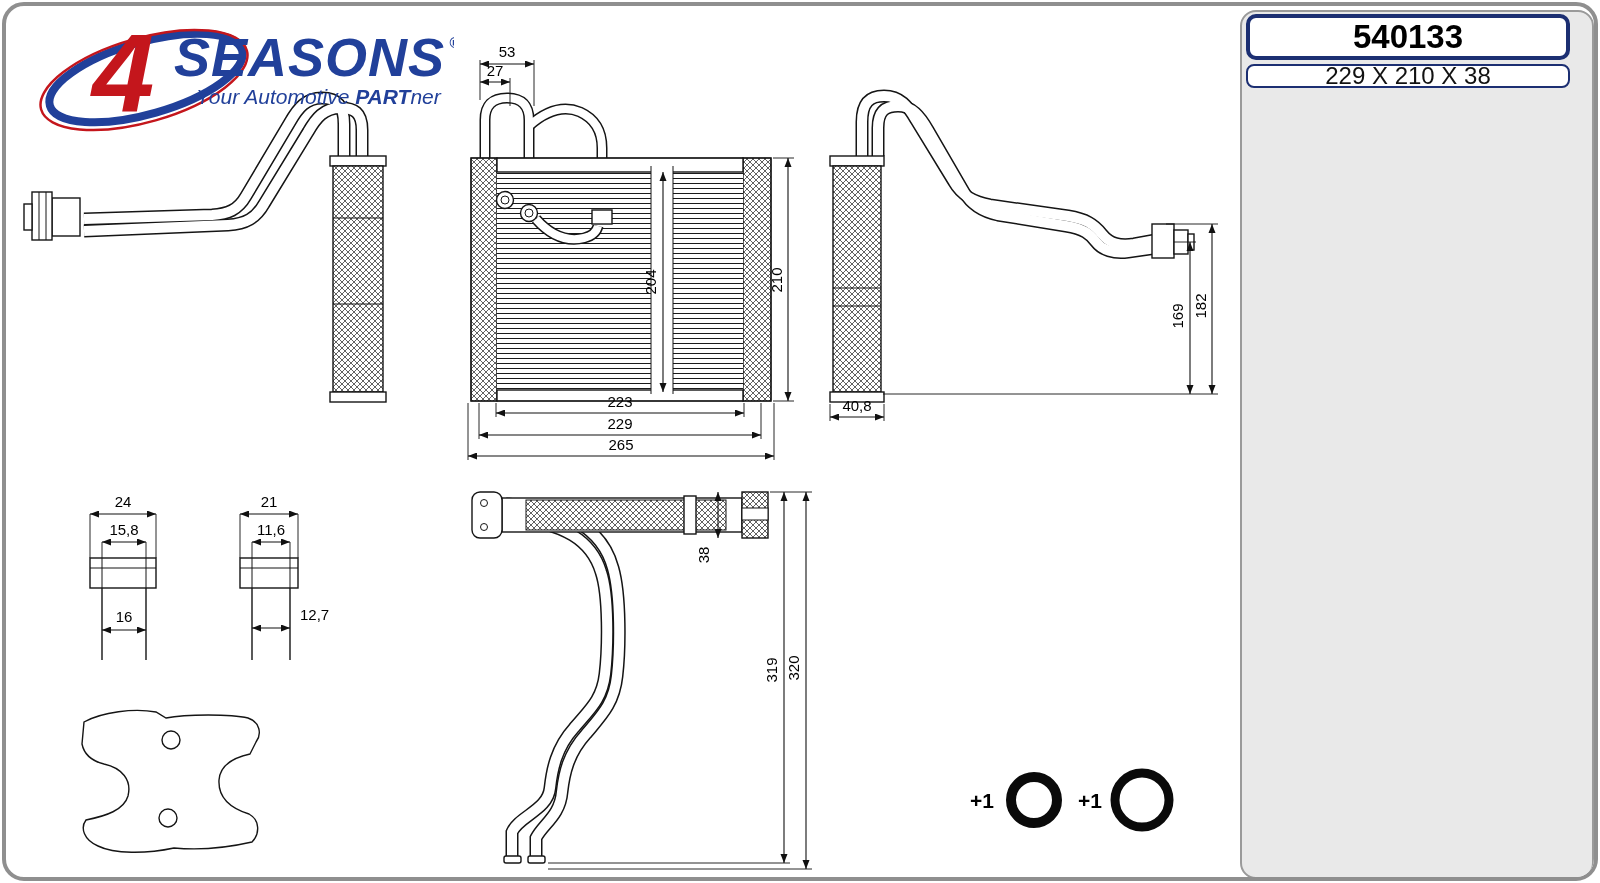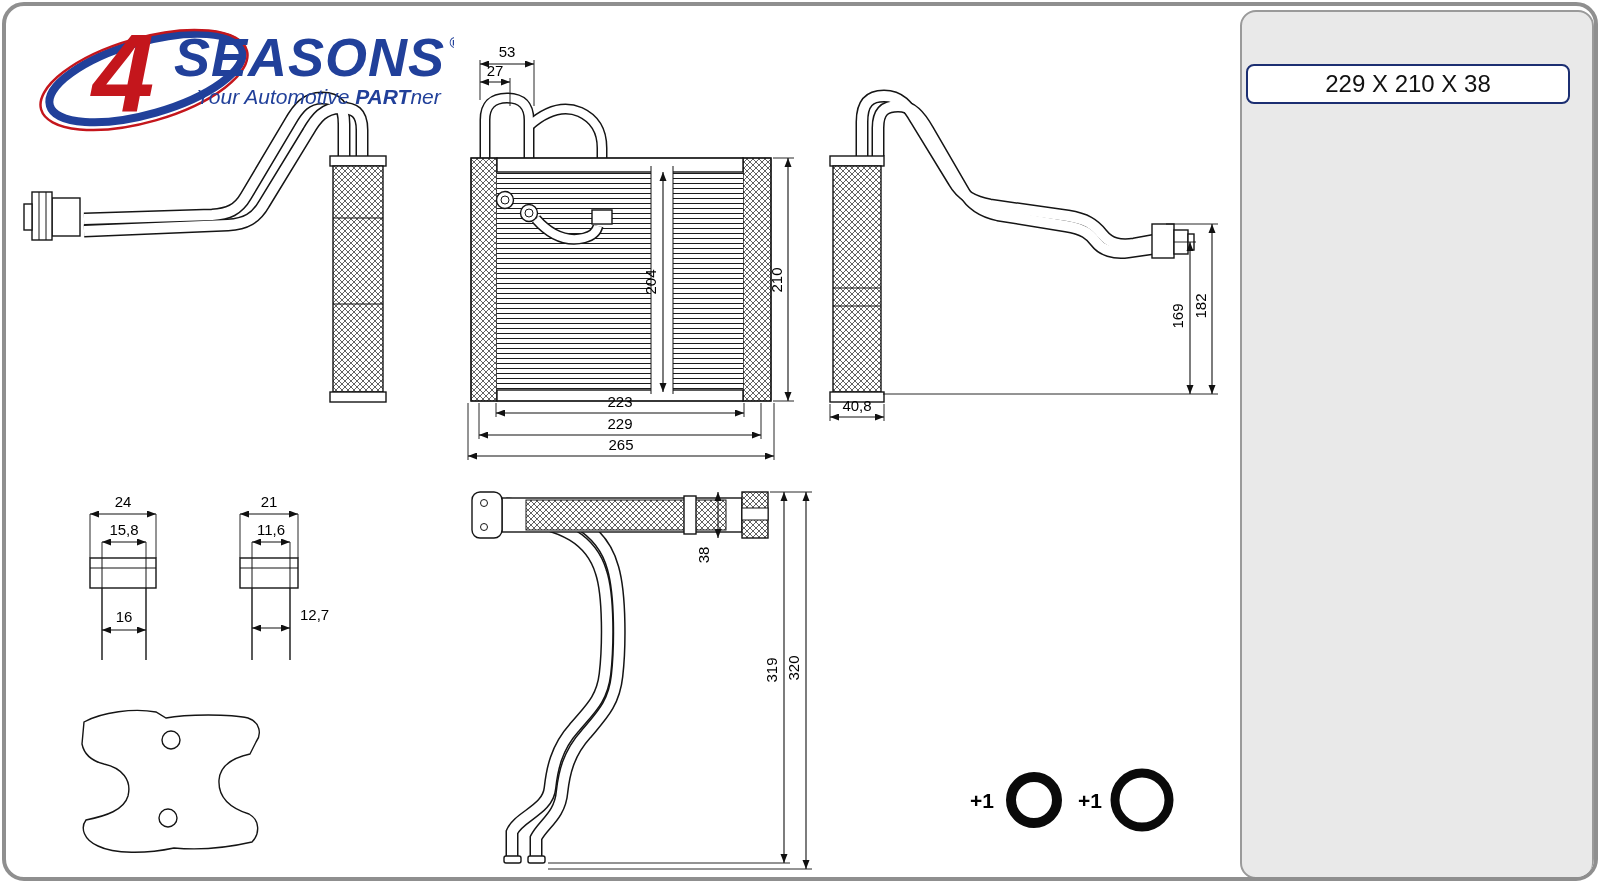--- a/index.html
+++ b/index.html
@@ -4,21 +4,21 @@
 <style>
   * { margin:0; padding:0; box-sizing:border-box; }
   html,body { width:1600px; height:883px; background:#fff; font-family:"Liberation Sans",sans-serif; }
   .frame { position:absolute; left:2px; top:2px; width:1596px; height:879px;
            border:4px solid #8f8f8f; border-radius:22px; background:#fff; overflow:hidden; }
   .right-panel { position:absolute; left:1234px; top:4px; width:354px; height:869px;
                  background:#e9e9e9; border:2px solid #9a9a9a; border-radius:16px; }
   .pn-box { position:absolute; left:1240px; top:8px; width:324px; height:46px; background:#fff;
             border:4px solid #1c2f72; border-radius:10px; display:flex; align-items:center;
             justify-content:center; font-size:33px; font-weight:bold; color:#000; }
-  .size-box { position:absolute; left:1240px; top:58px; width:324px; height:40px; background:#fff;
+  .size-box { position:absolute; left:1240px; top:58px; width:324px; height:24px; background:#fff;
               border:2px solid #1c2f72; border-radius:8px; display:flex; align-items:center;
               justify-content:center; font-size:24px; color:#111; }
   .canvas { position:absolute; left:0; top:0; width:1230px; height:883px; }
   svg text { font-family:"Liberation Sans",sans-serif; }
   .lbl  { font-size:15px; fill:#000; }
   .lbl-b{ font-size:21px; font-weight:bold; fill:#000; }
   .ln   { stroke:#151515; stroke-width:1.4; fill:none; }
   .lnt  { stroke:#151515; stroke-width:1; fill:none; }
   .dim  { stroke:#111; stroke-width:1.1; fill:none; }
   .ext  { stroke:#111; stroke-width:0.9; fill:none; }
@@ -243,17 +243,20 @@
         <tspan class="logo-name">SEASONS</tspan>
         <tspan class="logo-reg" dy="-28">®</tspan>
       </text>
       <text class="logo-tag" x="162" y="92">
         <tspan>Your Automotive </tspan><tspan class="logo-tag-b">PART</tspan><tspan>ner</tspan>
       </text>
     </svg>
   </div>
 
   <div class="right-panel"></div>
+  <div class="pn-box">
+    <span>540133</span>
+  </div>
   <div class="size-box">
     <span>229 X 210 X 38</span>
   </div>
 
 </div>
 
 </body></html>

